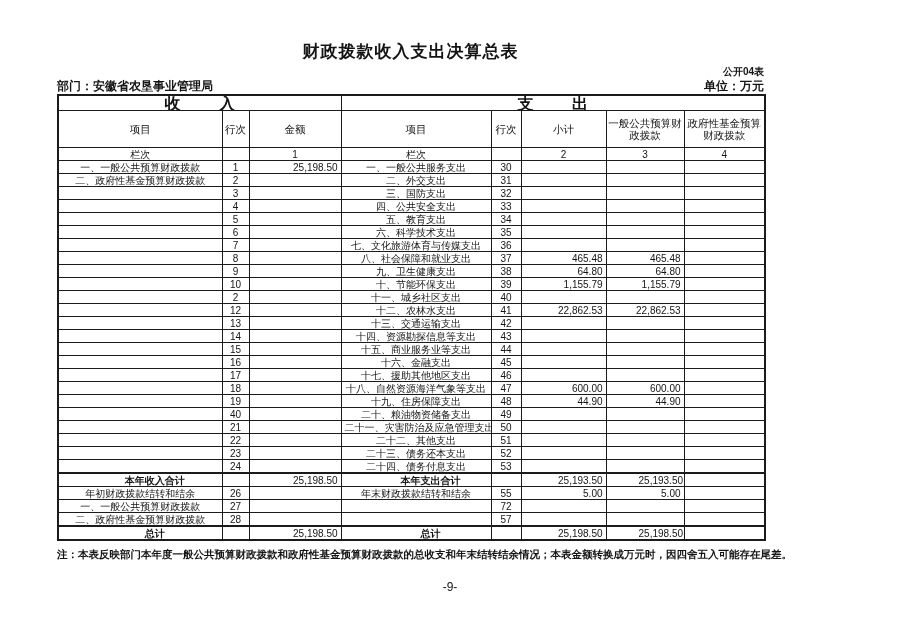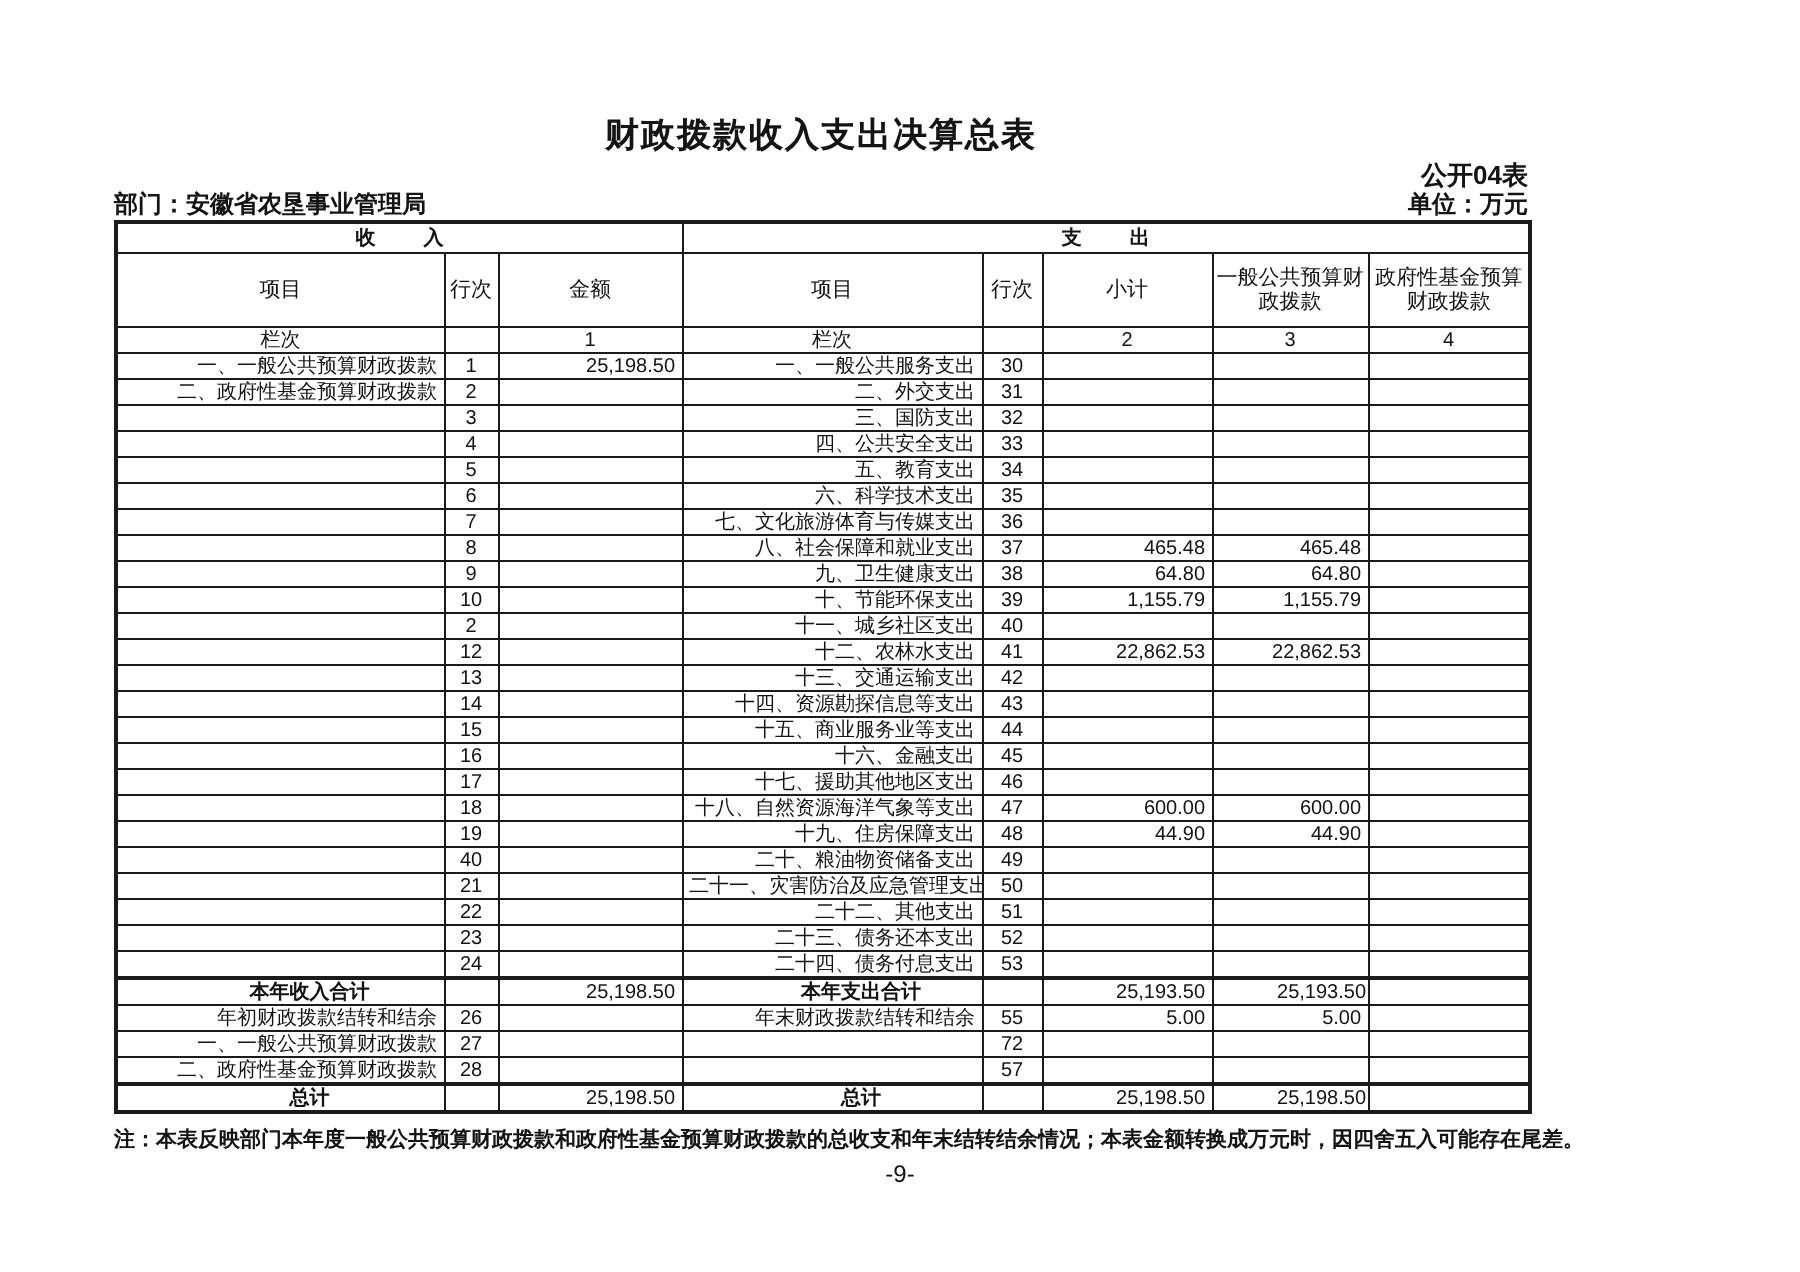--- a/index.html
+++ b/index.html
@@ -2,35 +2,35 @@
 <html><head>
 <meta charset="utf-8">
 <style>
   html,body{margin:0;padding:0;}
   body{
     width:900px;height:636px;background:#ffffff;
     font-family:"Liberation Sans","DejaVu Sans",sans-serif;
     color:#141414;
   }
   .page{position:relative;width:900px;height:636px;overflow:hidden;}
-  .sheet{width:707px;margin-left:57px;margin-top:16px;}
+  .sheet{width:707px;margin-left:57px;}
   .title{padding-top:42px;text-align:center;font-size:17px;font-weight:bold;letter-spacing:1px;line-height:20px;}
-  .code-line{text-align:right;font-size:13px;font-weight:bold;margin-top:3px;line-height:14px;}
+  .code-line{text-align:right;font-size:10px;font-weight:bold;margin-top:3px;line-height:14px;}
   .meta-line{display:flex;justify-content:space-between;font-size:12px;font-weight:bold;line-height:14px;margin-bottom:1px;gap:34px;}
   table.main{border-collapse:collapse;table-layout:fixed;width:707px;border:2px solid #1b1b1b;}
   table.main td{
     border:1px solid #1b1b1b;
     font-size:10px;line-height:11px;height:12px;
     padding:0 3px;overflow:hidden;white-space:nowrap;
     vertical-align:middle;
   }
-  tr.h1 td{height:14px;text-align:center;font-weight:bold;font-size:10px;letter-spacing:2.4em;text-indent:2.4em;padding:0;}
+  tr.h1 td{height:14px;text-align:center;font-weight:bold;font-size:16px;letter-spacing:2.4em;text-indent:2.4em;padding:0;}
   tr.h2 td{height:36px;text-align:center;font-size:10.5px;white-space:normal;line-height:12px;padding:0 1px;}
   tr.h3 td{height:12px;text-align:center;}
-  td.item{text-align:right;}
+  td.item{text-align:center;}
   td.ctr{text-align:center;}
   td.num{text-align:right;}
   .bold{font-weight:bold;}
   tr.thick-top td{border-top-width:2px;padding-left:32px;}
   .note{margin-top:7px;font-size:10.5px;font-weight:bold;line-height:13px;white-space:nowrap;}
   .pageno{position:absolute;left:0;right:0;top:580px;text-align:center;font-size:12px;line-height:14px;}
 </style>
 </head>
 <body>
 

